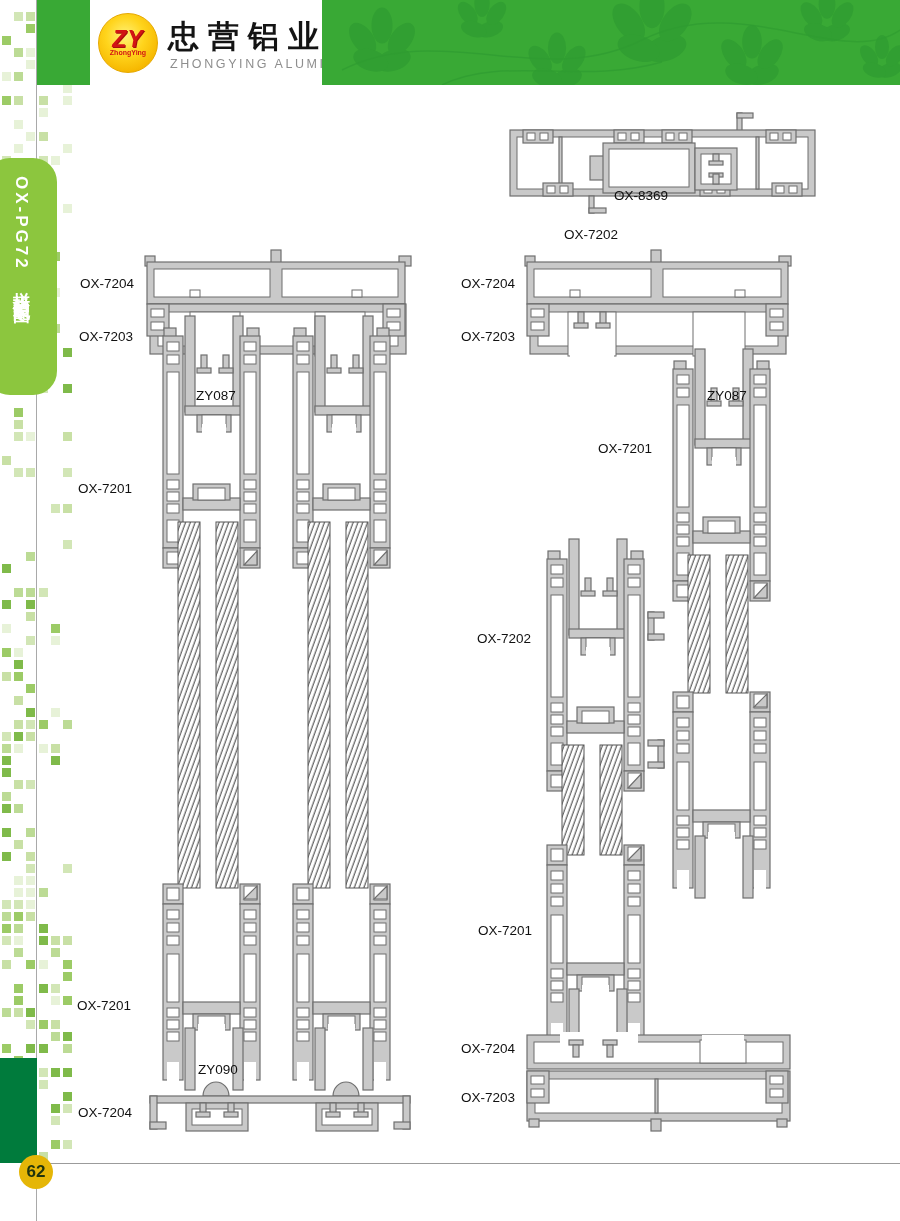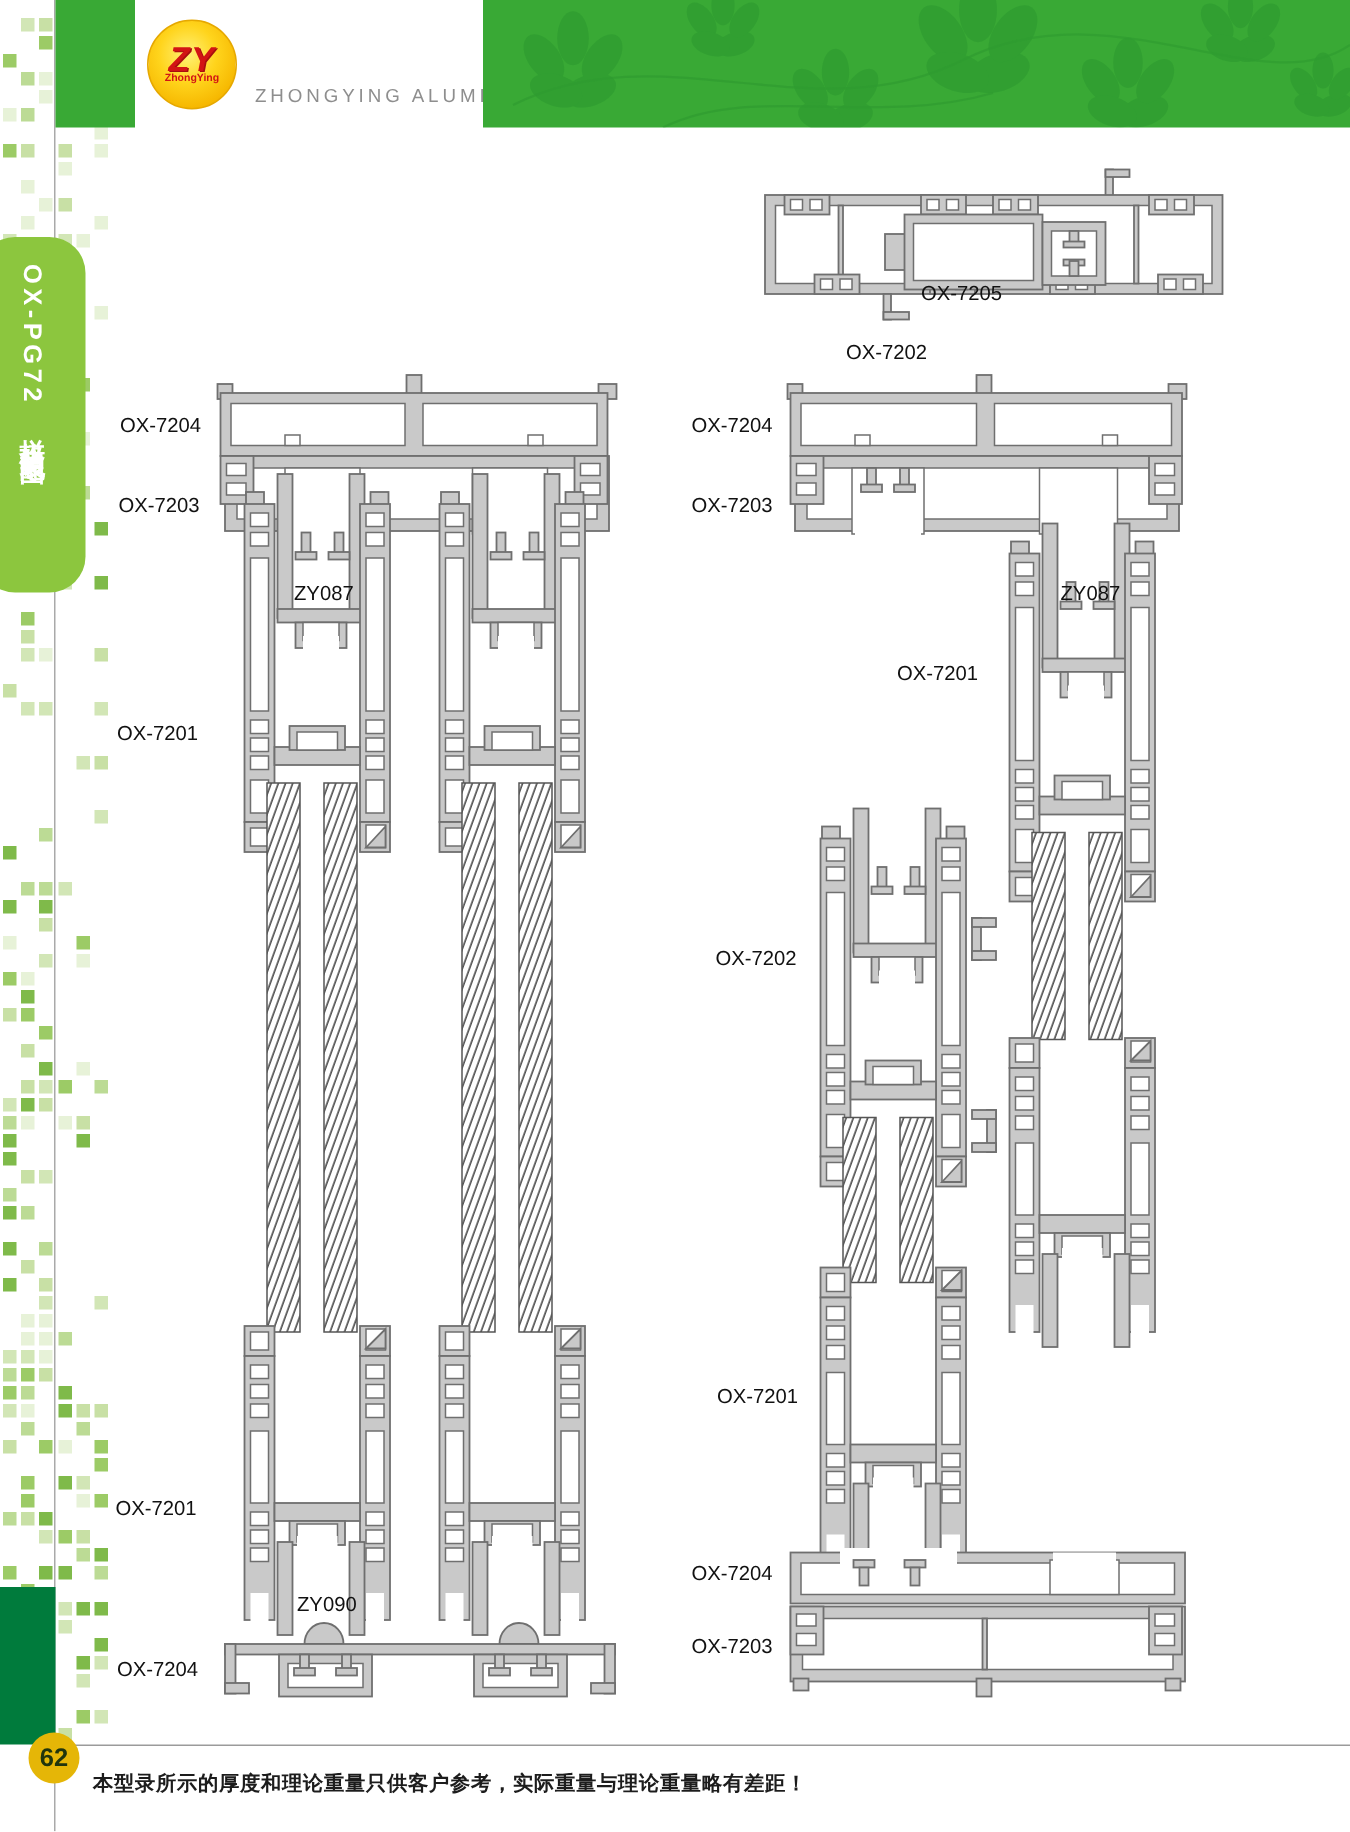--- a/index.html
+++ b/index.html
@@ -233,20 +233,21 @@
       <div class="mcell" style="left: 39px; top: 1152px; background: rgb(200, 224, 165);"></div>
     </div>
   <div class="vline"></div>
 
   <div class="hdr-green-block"></div>
   <div class="logo-wrap">
     <div class="logo-badge">
       <div class="logo-zy">ZY</div>
       <div class="logo-sub">ZhongYing</div>
     </div>
+    <div class="co-cn">忠营铝业</div>
     <div class="co-en">ZHONGYING  ALUMINUM</div>
   </div>
   <div class="hdr-banner">
     <svg width="578" height="85" viewBox="0 0 578 85">
       <defs>
         <g id="flw">
           <ellipse cx="0" cy="-13" rx="7" ry="12"></ellipse>
             <ellipse cx="12" cy="-4" rx="7" ry="12" transform="rotate(72)"></ellipse>
           <ellipse cx="8" cy="11" rx="7" ry="12" transform="rotate(144)"></ellipse>
             <ellipse cx="-8" cy="11" rx="7" ry="12" transform="rotate(216)"></ellipse>
@@ -508,36 +509,35 @@
         <rect class="w" x="535" y="1079" width="247" height="34"></rect>
       <rect class="m" x="655" y="1079" width="3" height="34"></rect>
       <use href="#ecap" x="527" y="1071"></use>
         <use href="#ecap" x="766" y="1071"></use>
       <rect class="m" x="529" y="1119" width="10" height="8"></rect>
         <rect class="m" x="651" y="1119" width="10" height="12"></rect>
         <rect class="m" x="777" y="1119" width="10" height="8"></rect>
     </g>
   </svg>
 
-  <div class="dlbl" style="left:614px;top:188px;">OX-7205</div>
+  <div class="dlbl" style="left:614px;top:188px;">OX-8369</div>
   <div class="dlbl" style="left:564px;top:227px;">OX-7202</div>
   <div class="dlbl" style="left:80px;top:276px;">OX-7204</div>
   <div class="dlbl" style="left:79px;top:329px;">OX-7203</div>
   <div class="dlbl" style="left:196px;top:388px;">ZY087</div>
   <div class="dlbl" style="left:78px;top:481px;">OX-7201</div>
   <div class="dlbl" style="left:77px;top:998px;">OX-7201</div>
   <div class="dlbl" style="left:198px;top:1062px;">ZY090</div>
   <div class="dlbl" style="left:78px;top:1105px;">OX-7204</div>
   <div class="dlbl" style="left:461px;top:276px;">OX-7204</div>
   <div class="dlbl" style="left:461px;top:329px;">OX-7203</div>
   <div class="dlbl" style="left:707px;top:388px;">ZY087</div>
   <div class="dlbl" style="left:598px;top:441px;">OX-7201</div>
   <div class="dlbl" style="left:477px;top:631px;">OX-7202</div>
   <div class="dlbl" style="left:478px;top:923px;">OX-7201</div>
   <div class="dlbl" style="left:461px;top:1041px;">OX-7204</div>
   <div class="dlbl" style="left:461px;top:1090px;">OX-7203</div>
 
   <div class="ftr-green-block"></div>
   <div class="ftr-line"></div>
   <div class="page-badge">62</div>
-  <div class="ftr-note">本型录所示的厚度和理论重量只供客户参考，实际重量与理论重量略有差距！</div>
 
 </div>
 
 </body></html>

